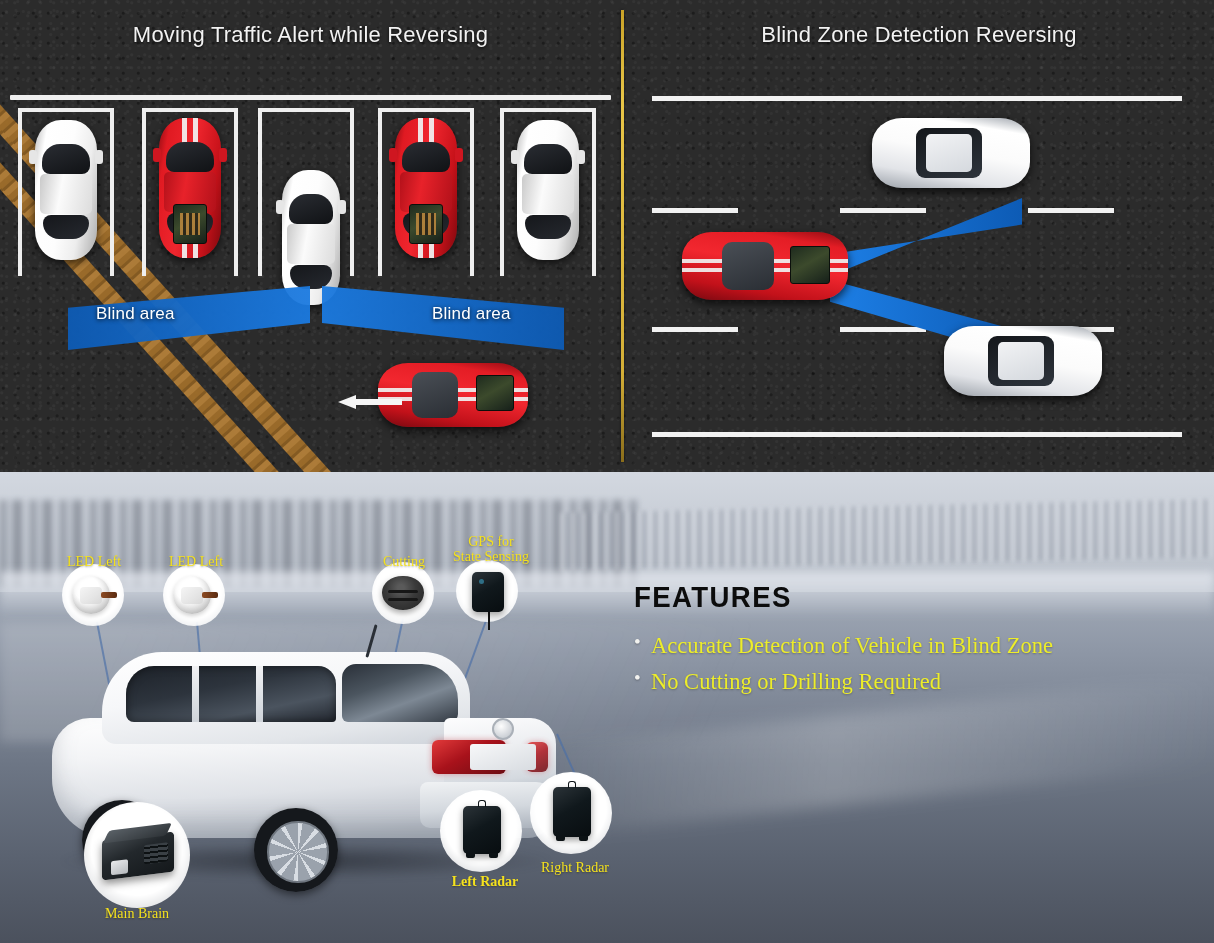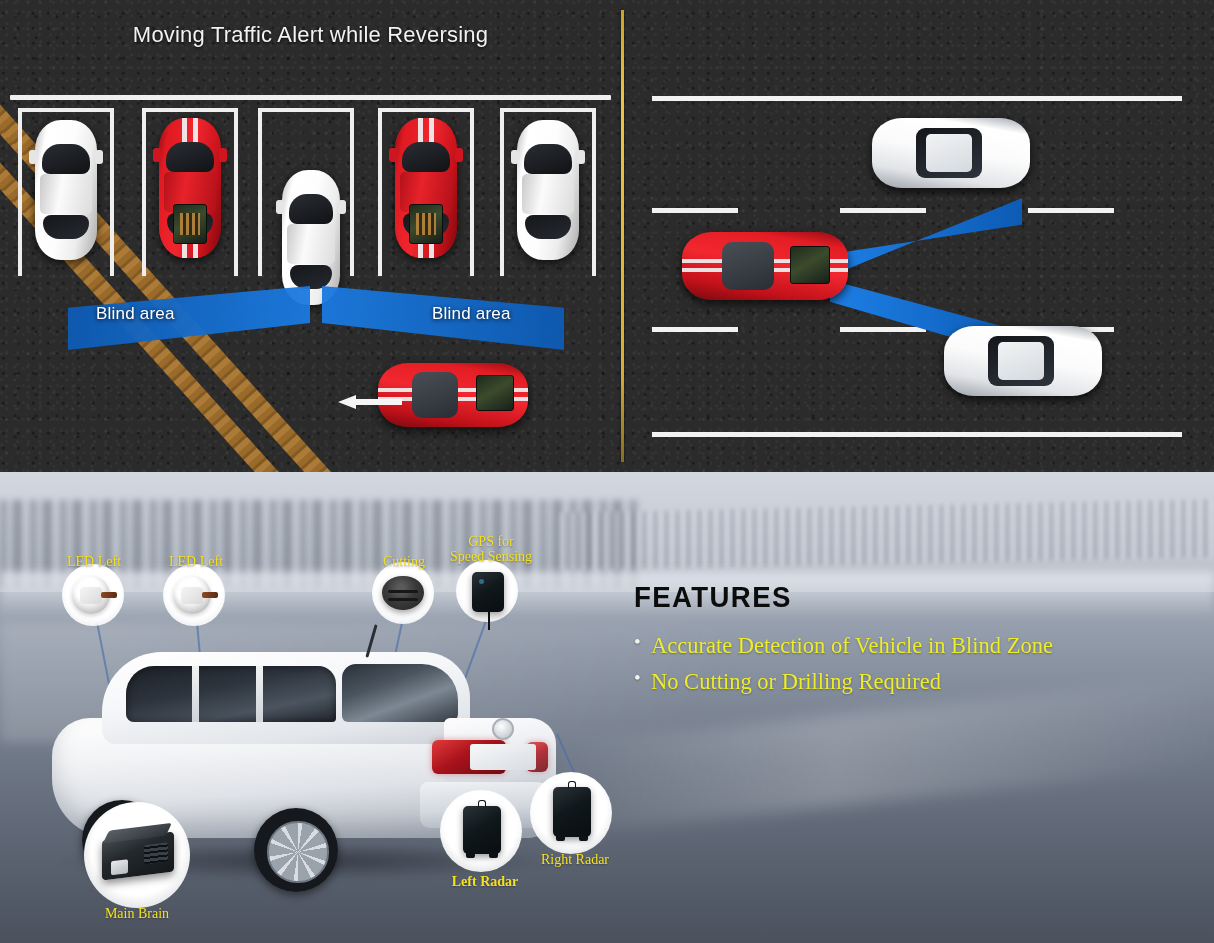--- a/index.html
+++ b/index.html
@@ -345,20 +345,21 @@
       </div>
       <div class="arrow-left">
         <div class="shaft"></div>
           <div class="head"></div>
       </div>
     </div>
 
     <div class="panel-divider"></div>
 
     <div class="panel panel-right">
+      <div class="panel-title">Blind Zone Detection Reversing</div>
 
       <div class="rlane-solid" style="left:28px; top:96px;  width:530px;"></div>
       <div class="rlane-dash" style="left:28px; top:208px; width:530px;"></div>
       <div class="rlane-dash" style="left:28px; top:327px; width:530px;"></div>
       <div class="rlane-solid" style="left:28px; top:432px; width:530px;"></div>
 
       <div class="rcone" style="left:206px; top:198px; width:192px; height:78px;
            clip-path:polygon(0% 72%, 0% 100%, 100% 0%, 100% 34%);"></div>
 
       <div class="rcone" style="left:206px; top:280px; width:192px; height:78px;
@@ -450,21 +451,21 @@
     </div>
     <div class="callout-label" style="left:358px; top:82px; width:92px;">Cutting</div>
 
     <div class="bubble" style="left:456px; top:88px; width:62px; height:62px;">
       <div class="dev-box" style="left:16px; top:12px; width:32px; height:40px;">
         <div class="led"></div>
           <div class="wire"></div>
       </div>
     </div>
     <div class="callout-label" style="left:440px; top:62px; width:102px;">GPS for
-Speed Sensing</div>
+State Sensing</div>
 
     <div class="bubble" style="left:84px; top:330px; width:106px; height:106px;">
       <div class="dev-brain" style="left:18px; top:34px; width:72px; height:40px;">
         <div class="top"></div>
           <div class="plug"></div>
           <div class="vents"></div>
       </div>
     </div>
     <div class="callout-label" style="left:86px; top:434px; width:102px;">Main Brain</div>
 
@@ -477,21 +478,21 @@
     </div>
     <div class="callout-label" style="left:436px; top:402px; width:98px;font-weight:bold;">Left Radar</div>
 
     <div class="bubble" style="left:530px; top:300px; width:82px; height:82px;">
       <div class="dev-box" style="left:23px; top:15px; width:38px; height:50px;">
         <div class="tab"></div>
           <div class="foot" style="left:3px;"></div>
           <div class="foot" style="right:3px;"></div>
       </div>
     </div>
-    <div class="callout-label" style="left:526px; top:380px; width:98px;">Right Radar</div>
+    <div class="callout-label" style="left:526px; top:388px; width:98px;">Right Radar</div>
 
     <div class="features">
       <div class="features-title">FEATURES</div>
       <ul class="feat-list">
         <li>Accurate Detection of Vehicle in Blind Zone</li>
         <li>No Cutting or Drilling Required</li>
       </ul>
     </div>
   </div>
 

